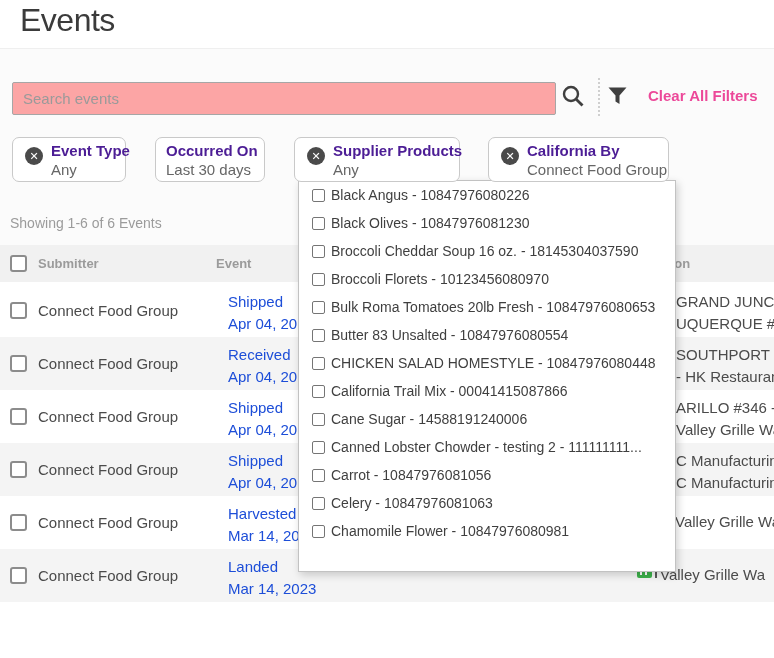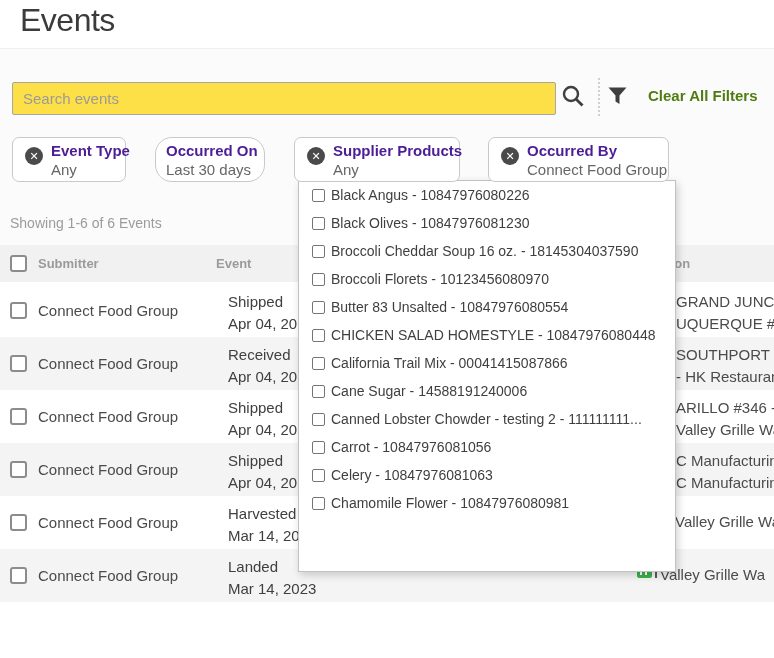--- a/index.html
+++ b/index.html
@@ -6,55 +6,55 @@
   .page{position:relative;width:774px;height:658px;overflow:hidden;background:#fff;
         font-family:"Liberation Sans","DejaVu Sans",sans-serif;}
   
   .page-title{position:absolute;left:20px;top:2px;margin:0;font-size:32px;font-weight:500;
               color:#3b3b3b;letter-spacing:-0.5px;}
   
   .band{position:absolute;left:0;top:48px;width:774px;height:197px;background:#fbfbfb;
         border-top:1px solid #efefef;}
   
   .search{position:absolute;left:12px;top:82px;width:544px;height:33px;box-sizing:border-box;
-          border:1px solid #a6a6a6;border-radius:2px;background:#fde047;padding:0 10px;
+          border:1px solid #a6a6a6;border-radius:2px;background:#fca5a5;padding:0 10px;
           font-size:15px;color:#444;font-family:inherit;outline:none;}
   .search::placeholder{color:#9a9a9a;}
   .tool-icon{position:absolute;}
   .divider{position:absolute;left:598px;top:78px;height:38px;width:0;
            border-left:2px dotted #cfcfcf;}
   .clear-link{position:absolute;left:648px;top:87px;font-size:15px;font-weight:bold;
-              color:#4d7c0f;cursor:pointer;text-decoration:none;white-space:nowrap;}
+              color:#ec4899;cursor:pointer;text-decoration:none;white-space:nowrap;}
   
   .chip{position:absolute;top:137px;height:45px;background:#fff;border:1px solid #c9c9c9;
         border-radius:7px;box-sizing:border-box;display:flex;align-items:stretch;
         padding:0 8px 0 12px;z-index:60;cursor:pointer;}
   .chip-x{width:18px;height:18px;border-radius:50%;background:#4a4a4a;color:#fff;
           font-size:11px;line-height:18px;text-align:center;font-weight:bold;
           margin:9px 8px 0 0;flex:none;}
   .chip-text{padding-top:3px;}
   .chip-title{font-size:15px;font-weight:bold;color:#4c1d95;line-height:19px;white-space:nowrap;}
   .chip-value{font-size:15px;color:#666;line-height:19px;white-space:nowrap;}
-  .chip.no-icon{padding-left:10px;border-radius:17px;}
+  .chip.no-icon{padding-left:10px;}
   
   .showing{position:absolute;left:10px;top:215px;font-size:14px;color:#9b9b9b;}
   
   .thead{position:absolute;left:0;top:245px;width:774px;height:37px;background:#f1f1f1;}
   .th{position:absolute;top:0;height:37px;line-height:37px;font-size:13px;font-weight:bold;
       color:#9b9b9b;white-space:nowrap;}
   .cb{position:absolute;width:17px;height:17px;box-sizing:border-box;border:2px solid #8c8c8c;
       border-radius:3px;background:#fff;cursor:pointer;}
   .thead .cb{left:10px;top:10px;}
   .tbody{position:absolute;left:0;top:284px;width:774px;}
   .trow{position:relative;width:774px;height:53px;}
   .trow.alt{background:#f4f4f4;}
   .trow .cb{left:10px;top:18px;}
   .cell-submitter{position:absolute;left:38px;top:0;height:53px;line-height:53px;
                   font-size:15px;color:#4b4b4b;white-space:nowrap;}
-  .cell-event{position:absolute;left:228px;top:7px;font-size:15px;color:#404040;
+  .cell-event{position:absolute;left:228px;top:7px;font-size:15px;color:#1d4ed8;
               line-height:22px;white-space:nowrap;}
   .cell-loc{position:absolute;top:7px;font-size:15px;color:#4b4b4b;line-height:22px;
             white-space:nowrap;}
   .cell-loc.one-line{top:15px;}
   .green-frag{position:absolute;left:637px;top:16px;width:15px;height:13px;
               background:#3cb14b;border-radius:2px;}
   .green-frag:after{content:"";position:absolute;left:3px;top:3px;width:3px;height:7px;
               border-left:2px solid #fff;border-right:2px solid #fff;}
   .tick-frag{position:absolute;left:655px;top:18px;width:2px;height:11px;background:#5a5a5a;}
   
@@ -107,21 +107,21 @@
   <div class="chip" style="left:294px;width:166px;">
     <span class="chip-x">✕</span>
     <span class="chip-text">
       <span class="chip-title" style="display:block">Supplier Products</span>
       <span class="chip-value" style="display:block">Any</span>
     </span>
   </div>
   <div class="chip" style="left:488px;width:181px;">
     <span class="chip-x">✕</span>
     <span class="chip-text">
-      <span class="chip-title" style="display:block">Occurred By</span>
+      <span class="chip-title" style="display:block">California By</span>
       <span class="chip-value" style="display:block">Connect Food Group</span>
     </span>
   </div>
 
   <div class="showing">Showing 1-6 of 6 Events</div>
 
   <div class="thead">
     <span class="cb"></span>
     <span class="th" style="left:38px;">Submitter</span>
     <span class="th" style="left:216px;">Event</span>
@@ -222,20 +222,24 @@
     <label class="dd-item">
       <span class="dd-cb"></span>
       <span class="dd-label">Broccoli Cheddar Soup 16 oz. - 18145304037590</span>
     </label>
     <label class="dd-item">
       <span class="dd-cb"></span>
       <span class="dd-label">Broccoli Florets - 10123456080970</span>
     </label>
     <label class="dd-item">
       <span class="dd-cb"></span>
+      <span class="dd-label">Bulk Roma Tomatoes 20lb Fresh - 10847976080653</span>
+    </label>
+    <label class="dd-item">
+      <span class="dd-cb"></span>
       <span class="dd-label">Butter 83 Unsalted - 10847976080554</span>
     </label>
     <label class="dd-item">
       <span class="dd-cb"></span>
       <span class="dd-label">CHICKEN SALAD HOMESTYLE - 10847976080448</span>
     </label>
     <label class="dd-item">
       <span class="dd-cb"></span>
       <span class="dd-label">California Trail Mix - 00041415087866</span>
     </label>

